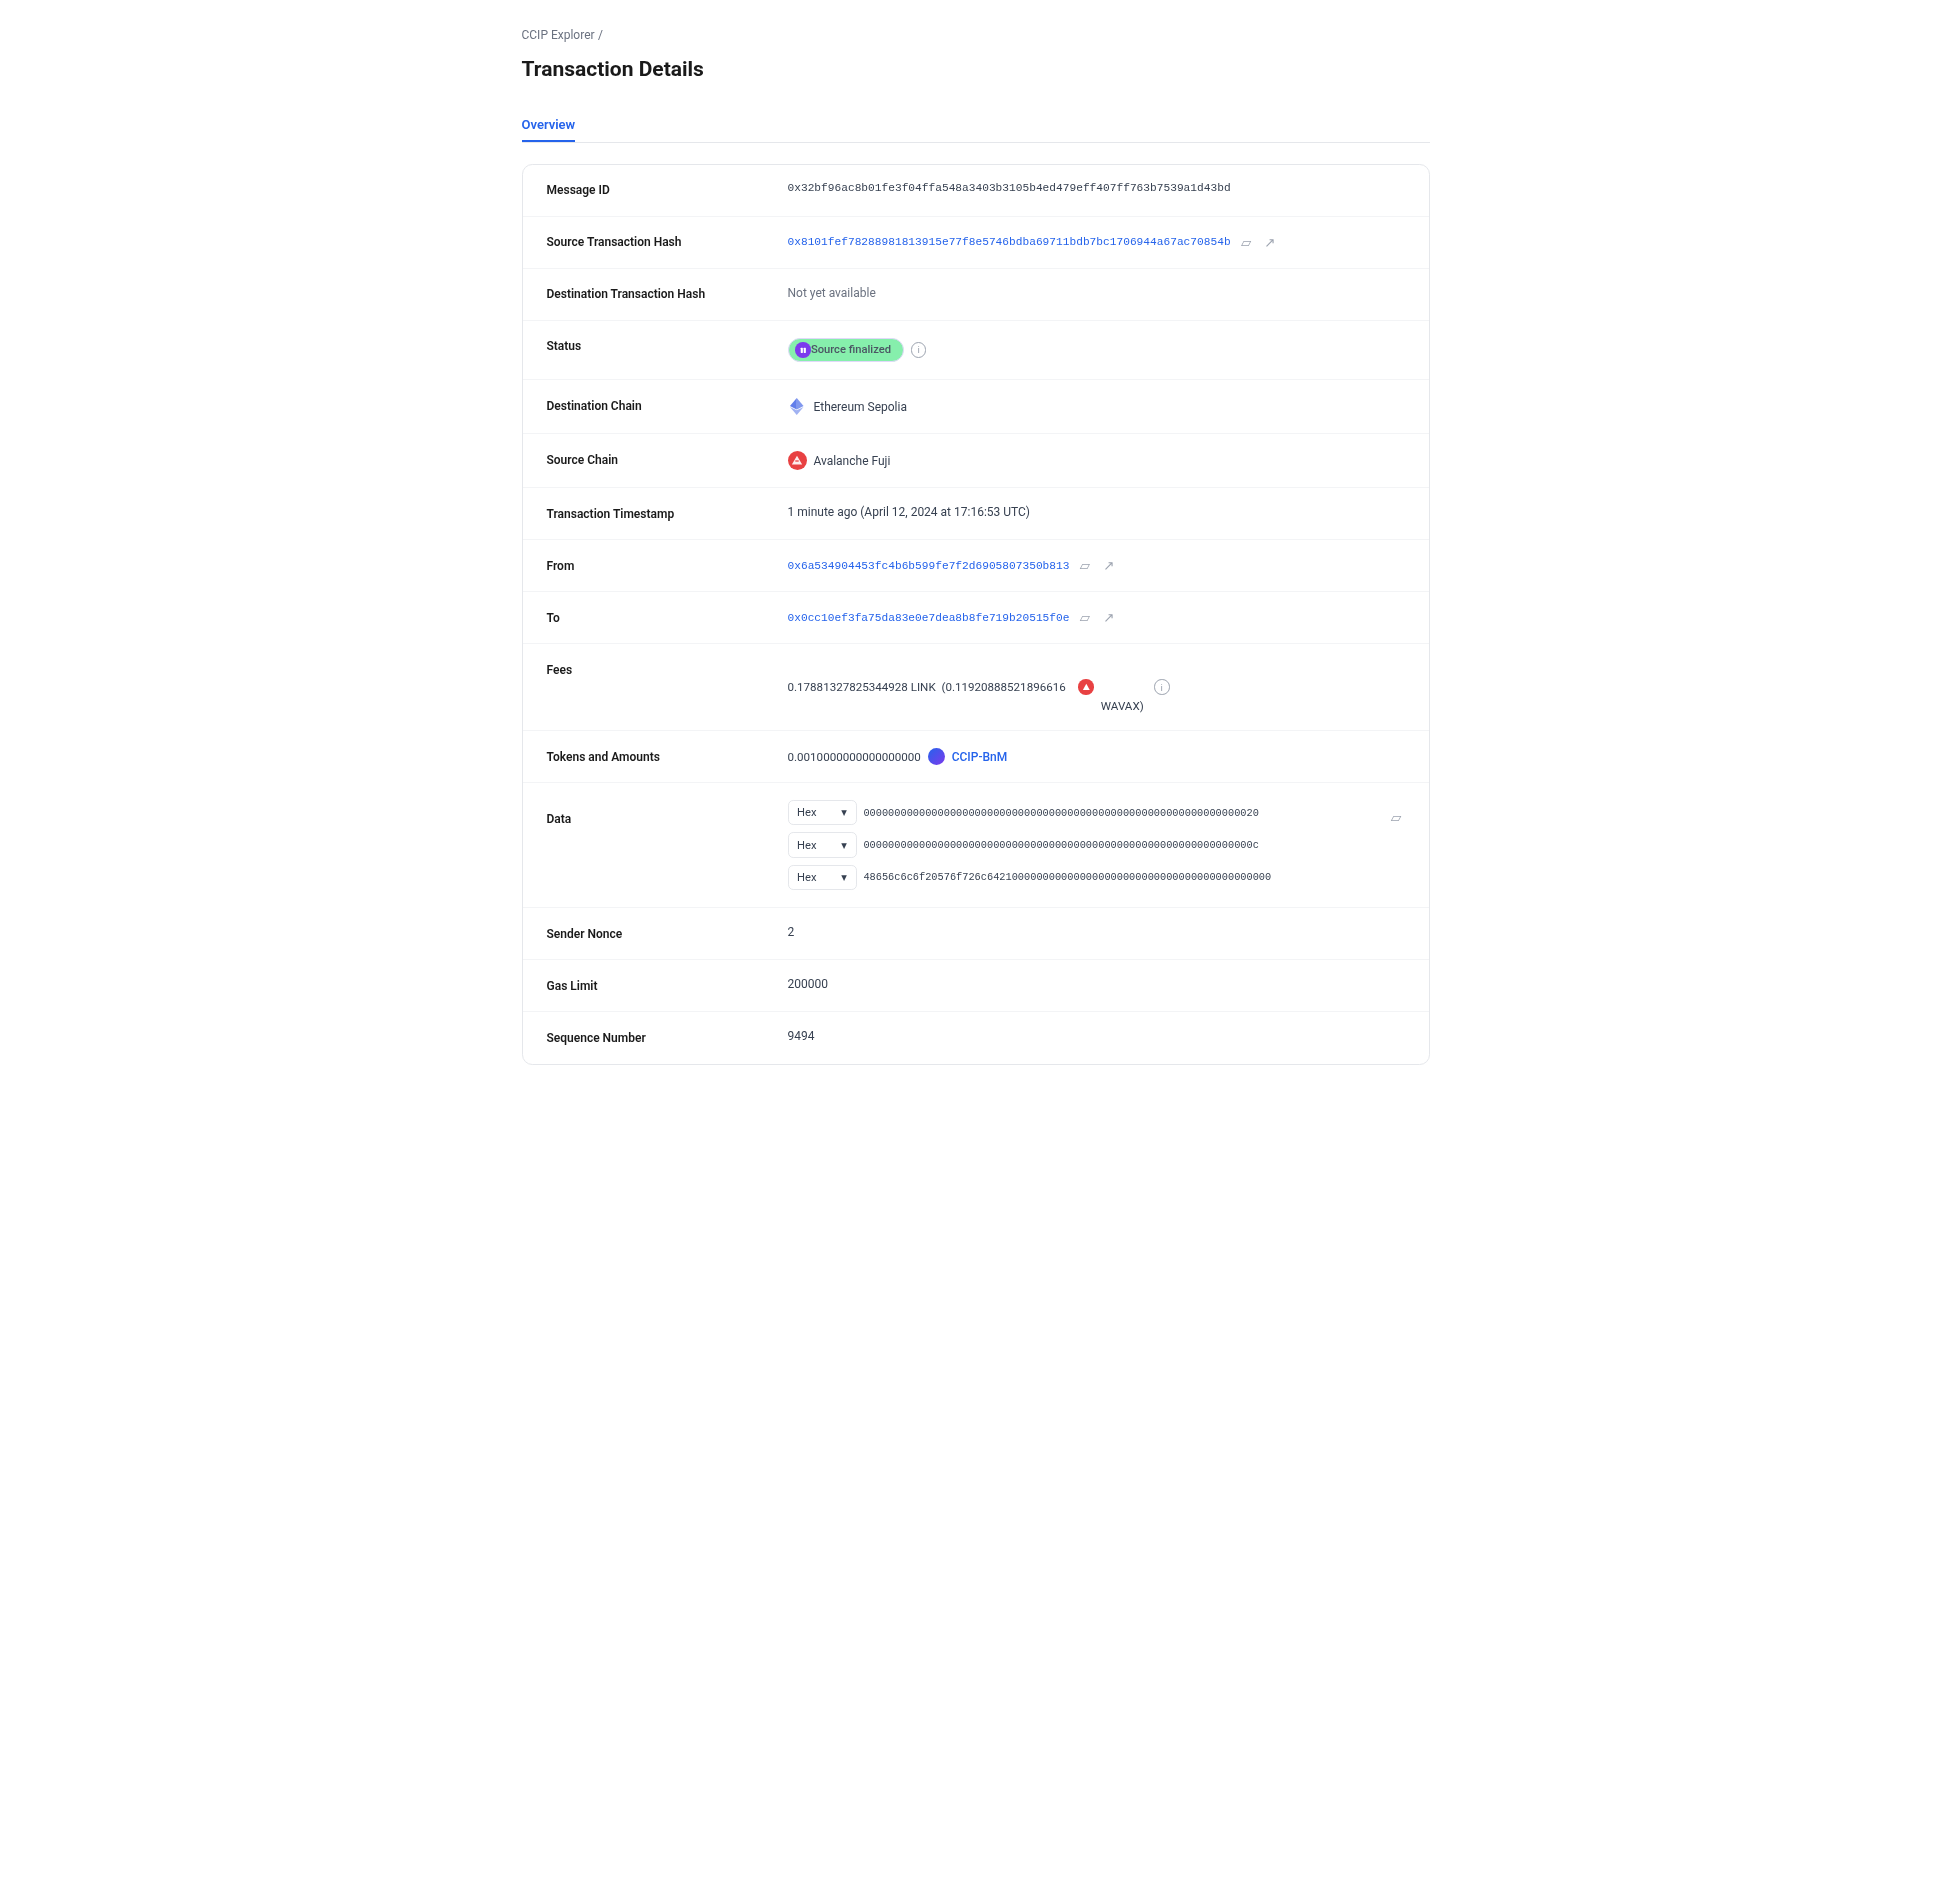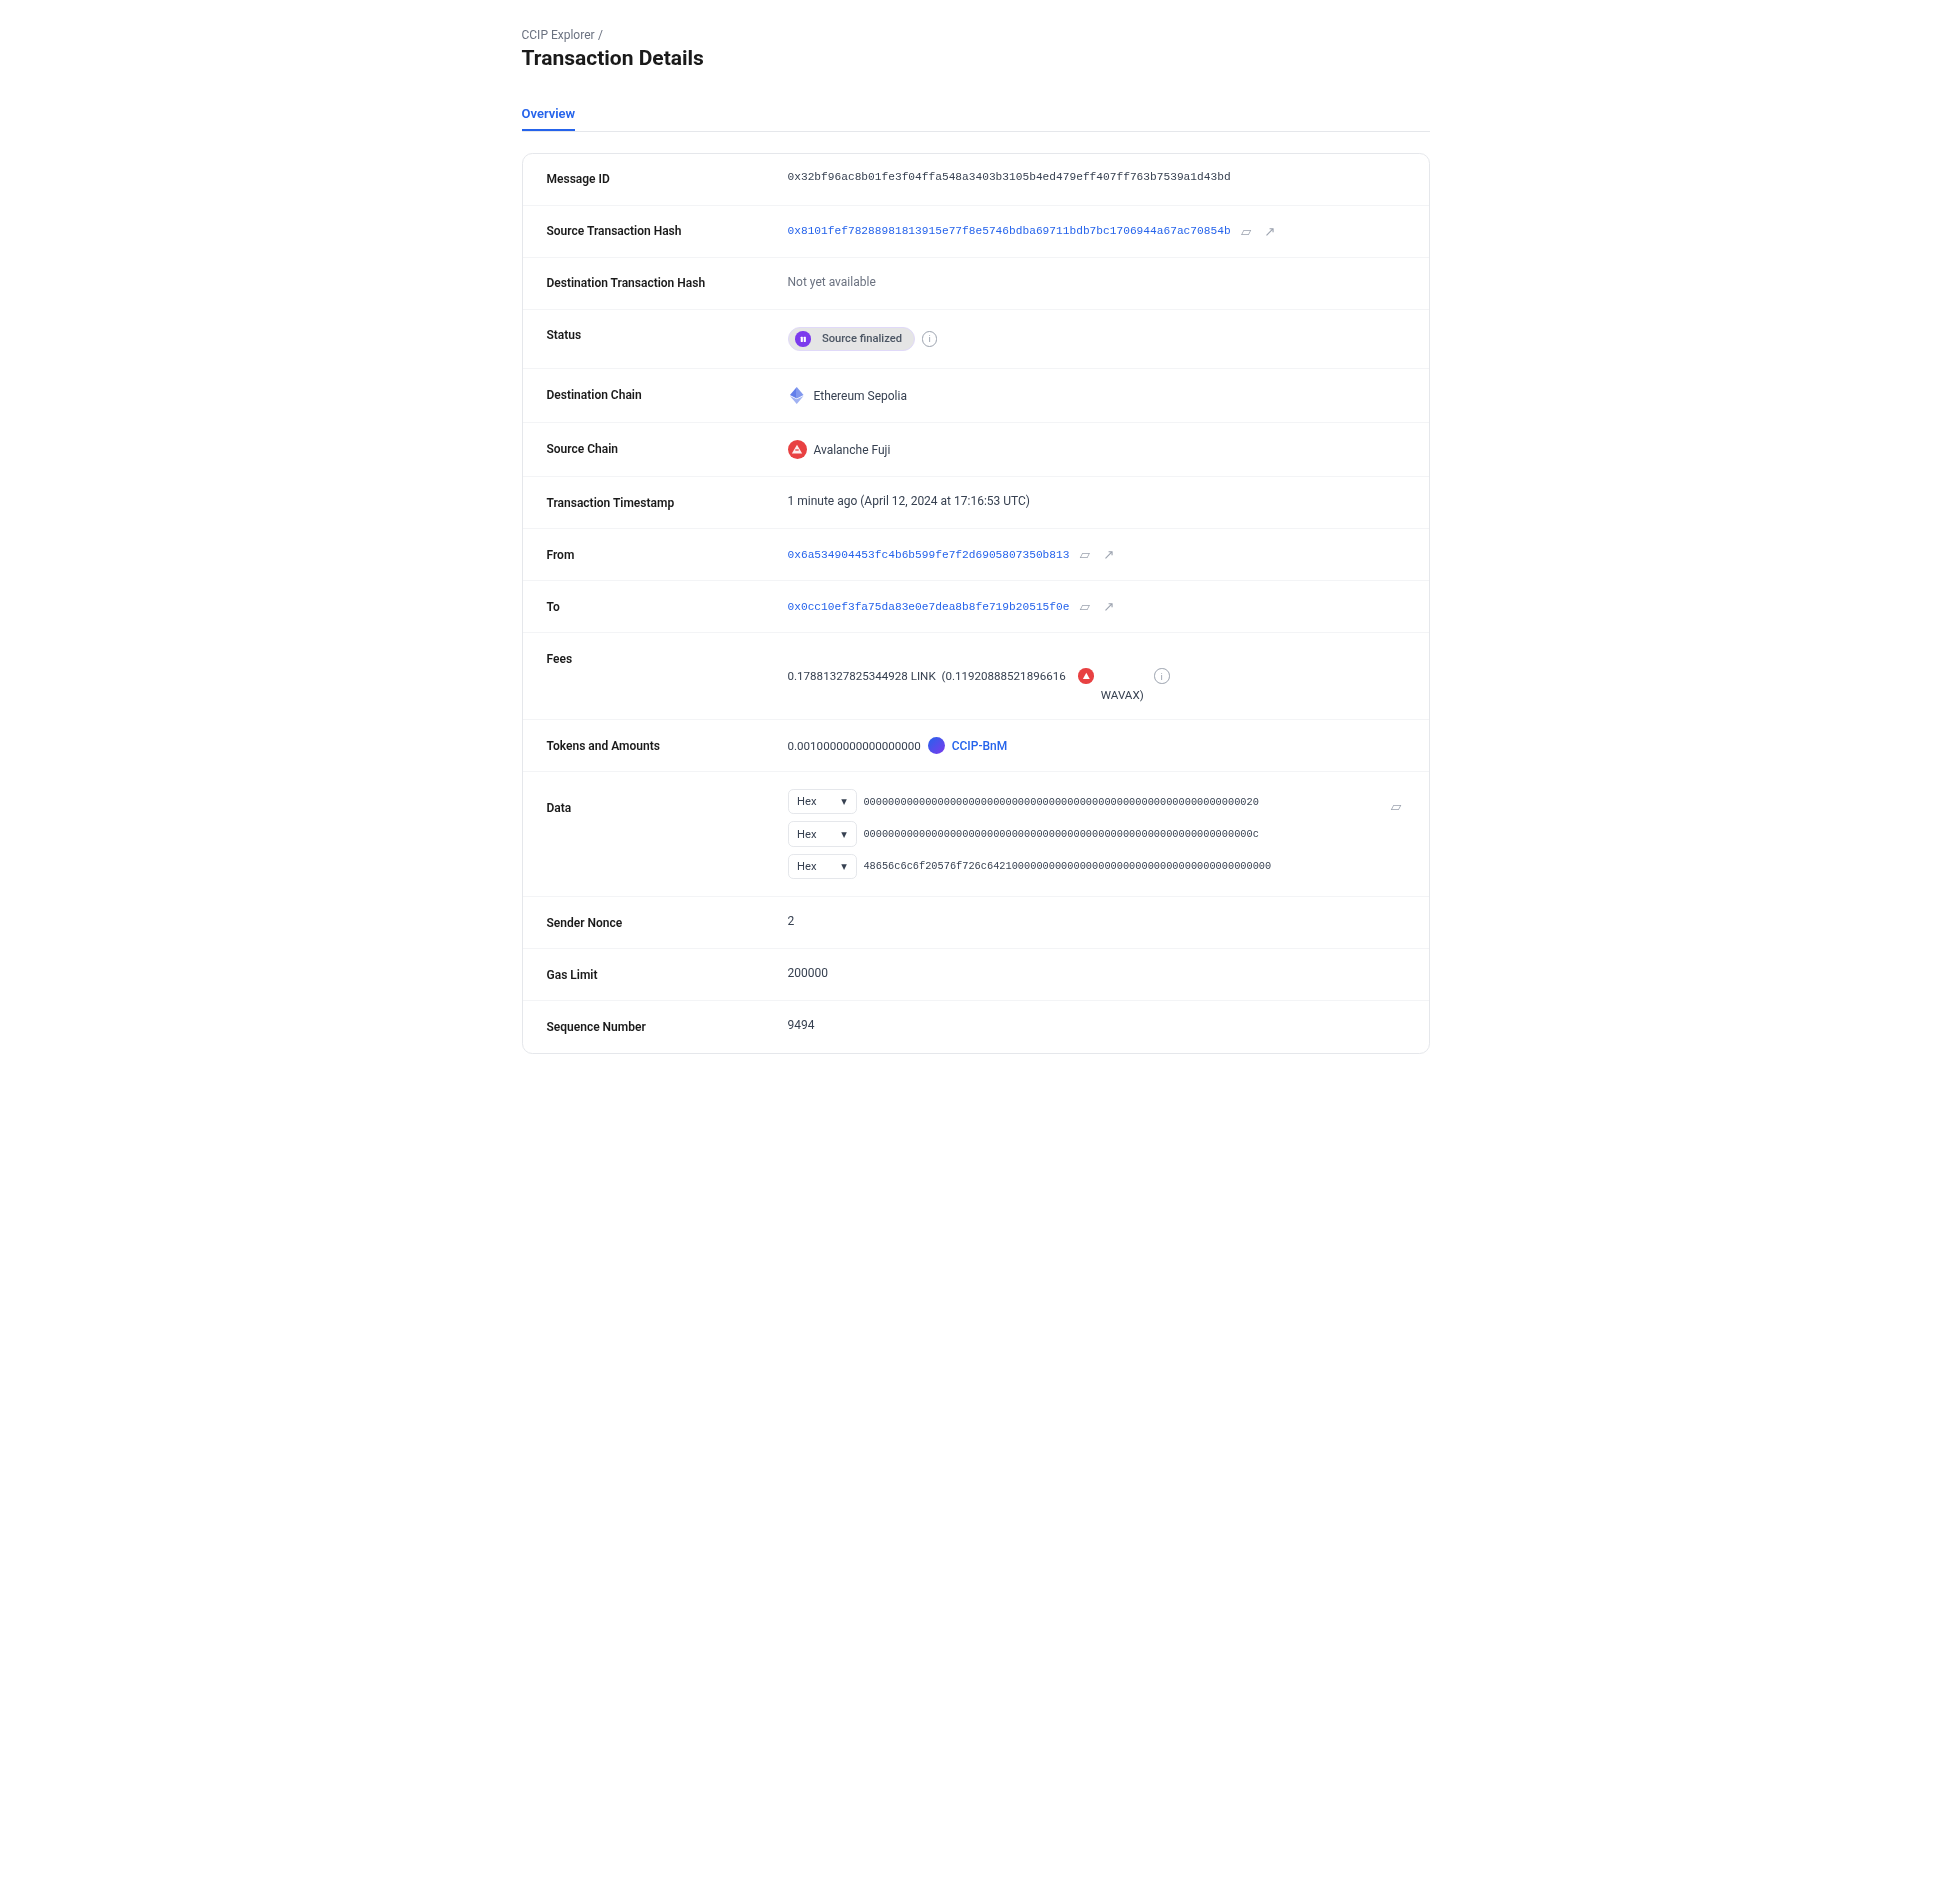--- a/index.html
+++ b/index.html
@@ -7,21 +7,21 @@
       font-family: -apple-system, BlinkMacSystemFont, 'Segoe UI', Roboto, sans-serif;
       background: #fff;
       color: #1a1a1a;
       padding: 27.5px 34px;
       max-width: 976px;
       margin: 0 auto;
     }
     .breadcrumb {
       font-size: 12px;
       color: #2563eb;
-      margin-bottom: 4px;
+      margin-bottom: 15px;
       display: flex;
       align-items: center;
       gap: 3.4px;
     }
     .breadcrumb span { color: #6b7280; }
     .page-title {
       font-size: 21px;
       font-weight: 700;
       color: #1a1a1a;
       margin-bottom: 27.5px;
@@ -85,22 +85,22 @@
       height: 17px;
       cursor: pointer;
       color: #9ca3af;
       border: none;
       background: none;
       flex-shrink: 0;
     }
     .status-badge {
       display: inline-flex;
       align-items: center;
-      gap: 11px;
-      background: #e5e5e5;
+      gap: 0;
+      background: #86efac;
       border: 0.9px solid #e0d9f9;
       border-radius: 17px;
       padding: 3.4px 12px 3.4px 6.9px;
       font-size: 11.2px;
       font-weight: 500;
       color: #4b5563;
       justify-content: flex-end;
     }
     .status-icon {
       width: 15.5px;

